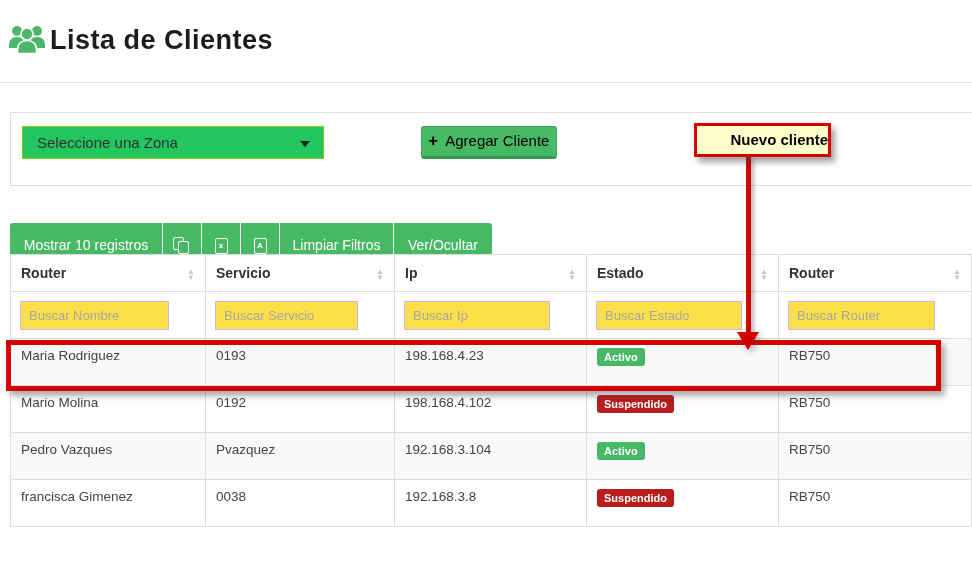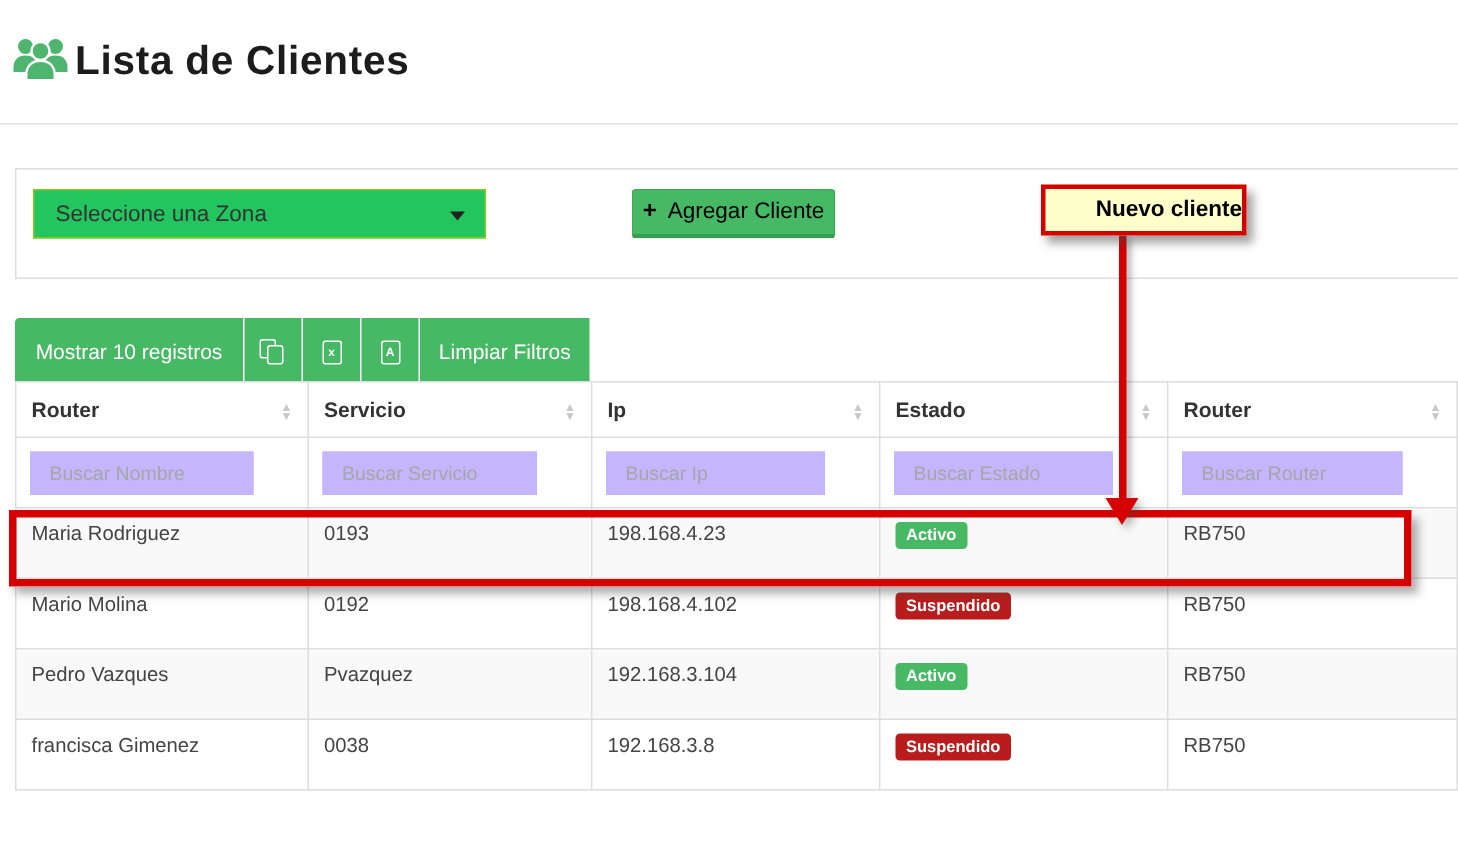--- a/index.html
+++ b/index.html
@@ -30,21 +30,21 @@
     border-left:5px solid transparent; border-right:5px solid transparent; border-top:6px solid #222;
   }
   .add-btn {
     position:absolute; left:410px; top:13px; width:136px; height:33px;
     background:#47b864; border:1px solid #3fa95a; border-bottom:3px solid #379b50;
     border-radius:3px; color:#000000; font-size:15px; text-align:center; line-height:28px; cursor:pointer;
   }
   .plus-icon { font-weight:bold; font-size:16px; margin-right:4px; }
 
   
-  .toolbar { position:absolute; left:10px; top:212px; height:47px; display:flex; gap:1px; }
+  .toolbar { position:absolute; left:10px; top:223px; height:47px; display:flex; gap:1px; }
   .tb-btn {
     background:#47b864; border-bottom:2px solid #379b50; color:#fff;
     font-size:14px; line-height:29px; text-align:center; cursor:pointer;
     display:flex; align-items:center; justify-content:center;
   }
   .tb-btn.first { border-radius:3px 0 0 3px; width:152px; }
   .tb-btn.last  { border-radius:0 3px 3px 0; width:98px; }
   .tb-btn.ico   { width:38px; }
   .tb-btn.txt-limpiar { width:113px; }
   
@@ -63,22 +63,22 @@
   .clients-table th, .clients-table td { border:1px solid #ddd; }
   .clients-table thead th {
     height:37px; text-align:left; padding-left:10px;
     font-size:14px; font-weight:bold; color:#333; background:#fff; cursor:pointer;
   }
   .sort-icon { float:right; margin-right:10px; margin-top:4px; display:flex; flex-direction:column; color:#c7c7c7; font-size:8px; line-height:6px; }
   .sort-icon span::before { content:"▲"; }
   .sort-icon span + span::before { content:"▼"; }
   .search-row td { height:47px; padding-left:9px; background:#fff; }
   .search-row input {
-    width:calc(100% - 36px); height:29px; border:5px solid #c4b5fd;
-    padding:0 8px; font-size:13px; color:#555; outline:none; background:#c4b5fd;
+    width:calc(100% - 36px); height:29px; border:1px solid #c4b5fd;
+    padding:0 8px; font-size:13px; color:#555; outline:none; background:#fde047;
     font-family:"Liberation Sans","DejaVu Sans",sans-serif;
   }
   .search-row input::placeholder { color:#a6a6a6; opacity:1; }
   .clients-table tbody td {
     height:47px; padding:9px 0 0 10px; vertical-align:top;
     font-size:13.5px; color:#444;
   }
   .clients-table tbody tr:nth-child(odd) td { background:#f9f9f9; }
   .badge {
     display:inline-block; padding:3px 7px; border-radius:3px;
@@ -153,20 +153,21 @@
           <span class="copy-front"></span>
       </span>
     </div>
     <div class="tb-btn ico">
       <span class="doc">x</span>
     </div>
     <div class="tb-btn ico">
       <span class="doc">A</span>
     </div>
     <div class="tb-btn txt-limpiar">Limpiar Filtros</div>
+    <div class="tb-btn last">Ver/Ocultar</div>
   </div>
 
   <table class="clients-table">
     <colgroup>
       <col style="width:195px">
         <col style="width:189px">
         <col style="width:192px">
         <col style="width:192px">
         <col style="width:193px">
     </colgroup>

